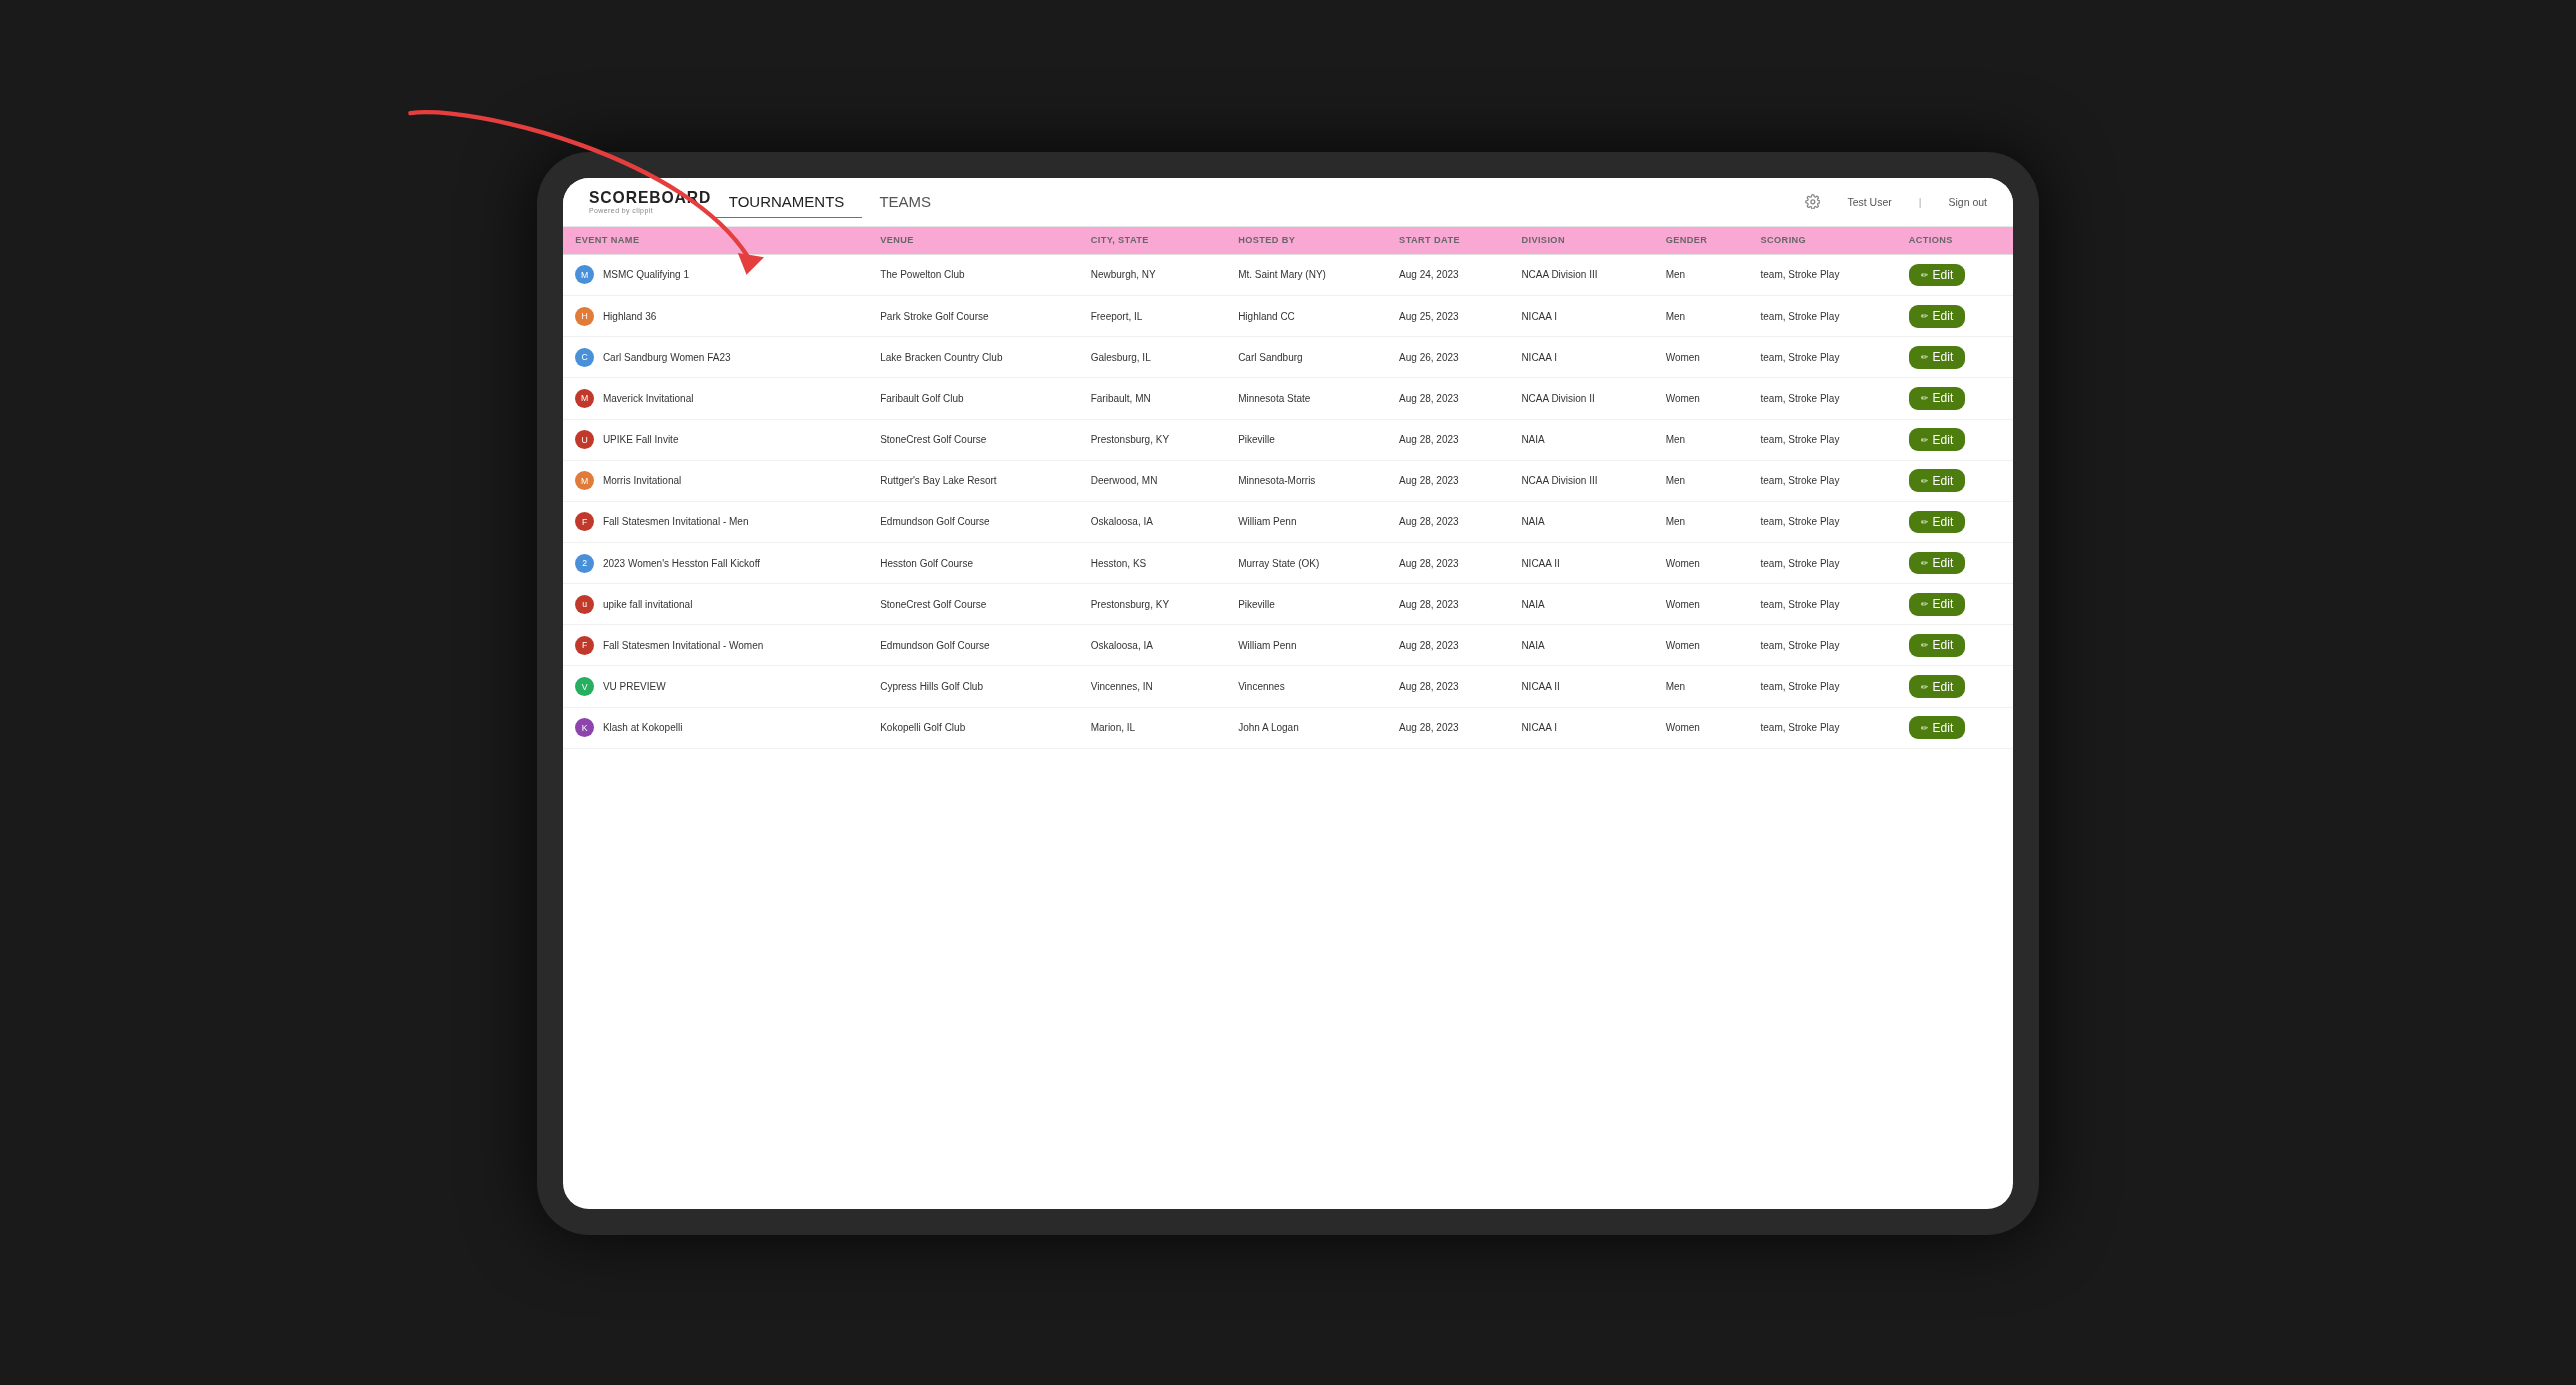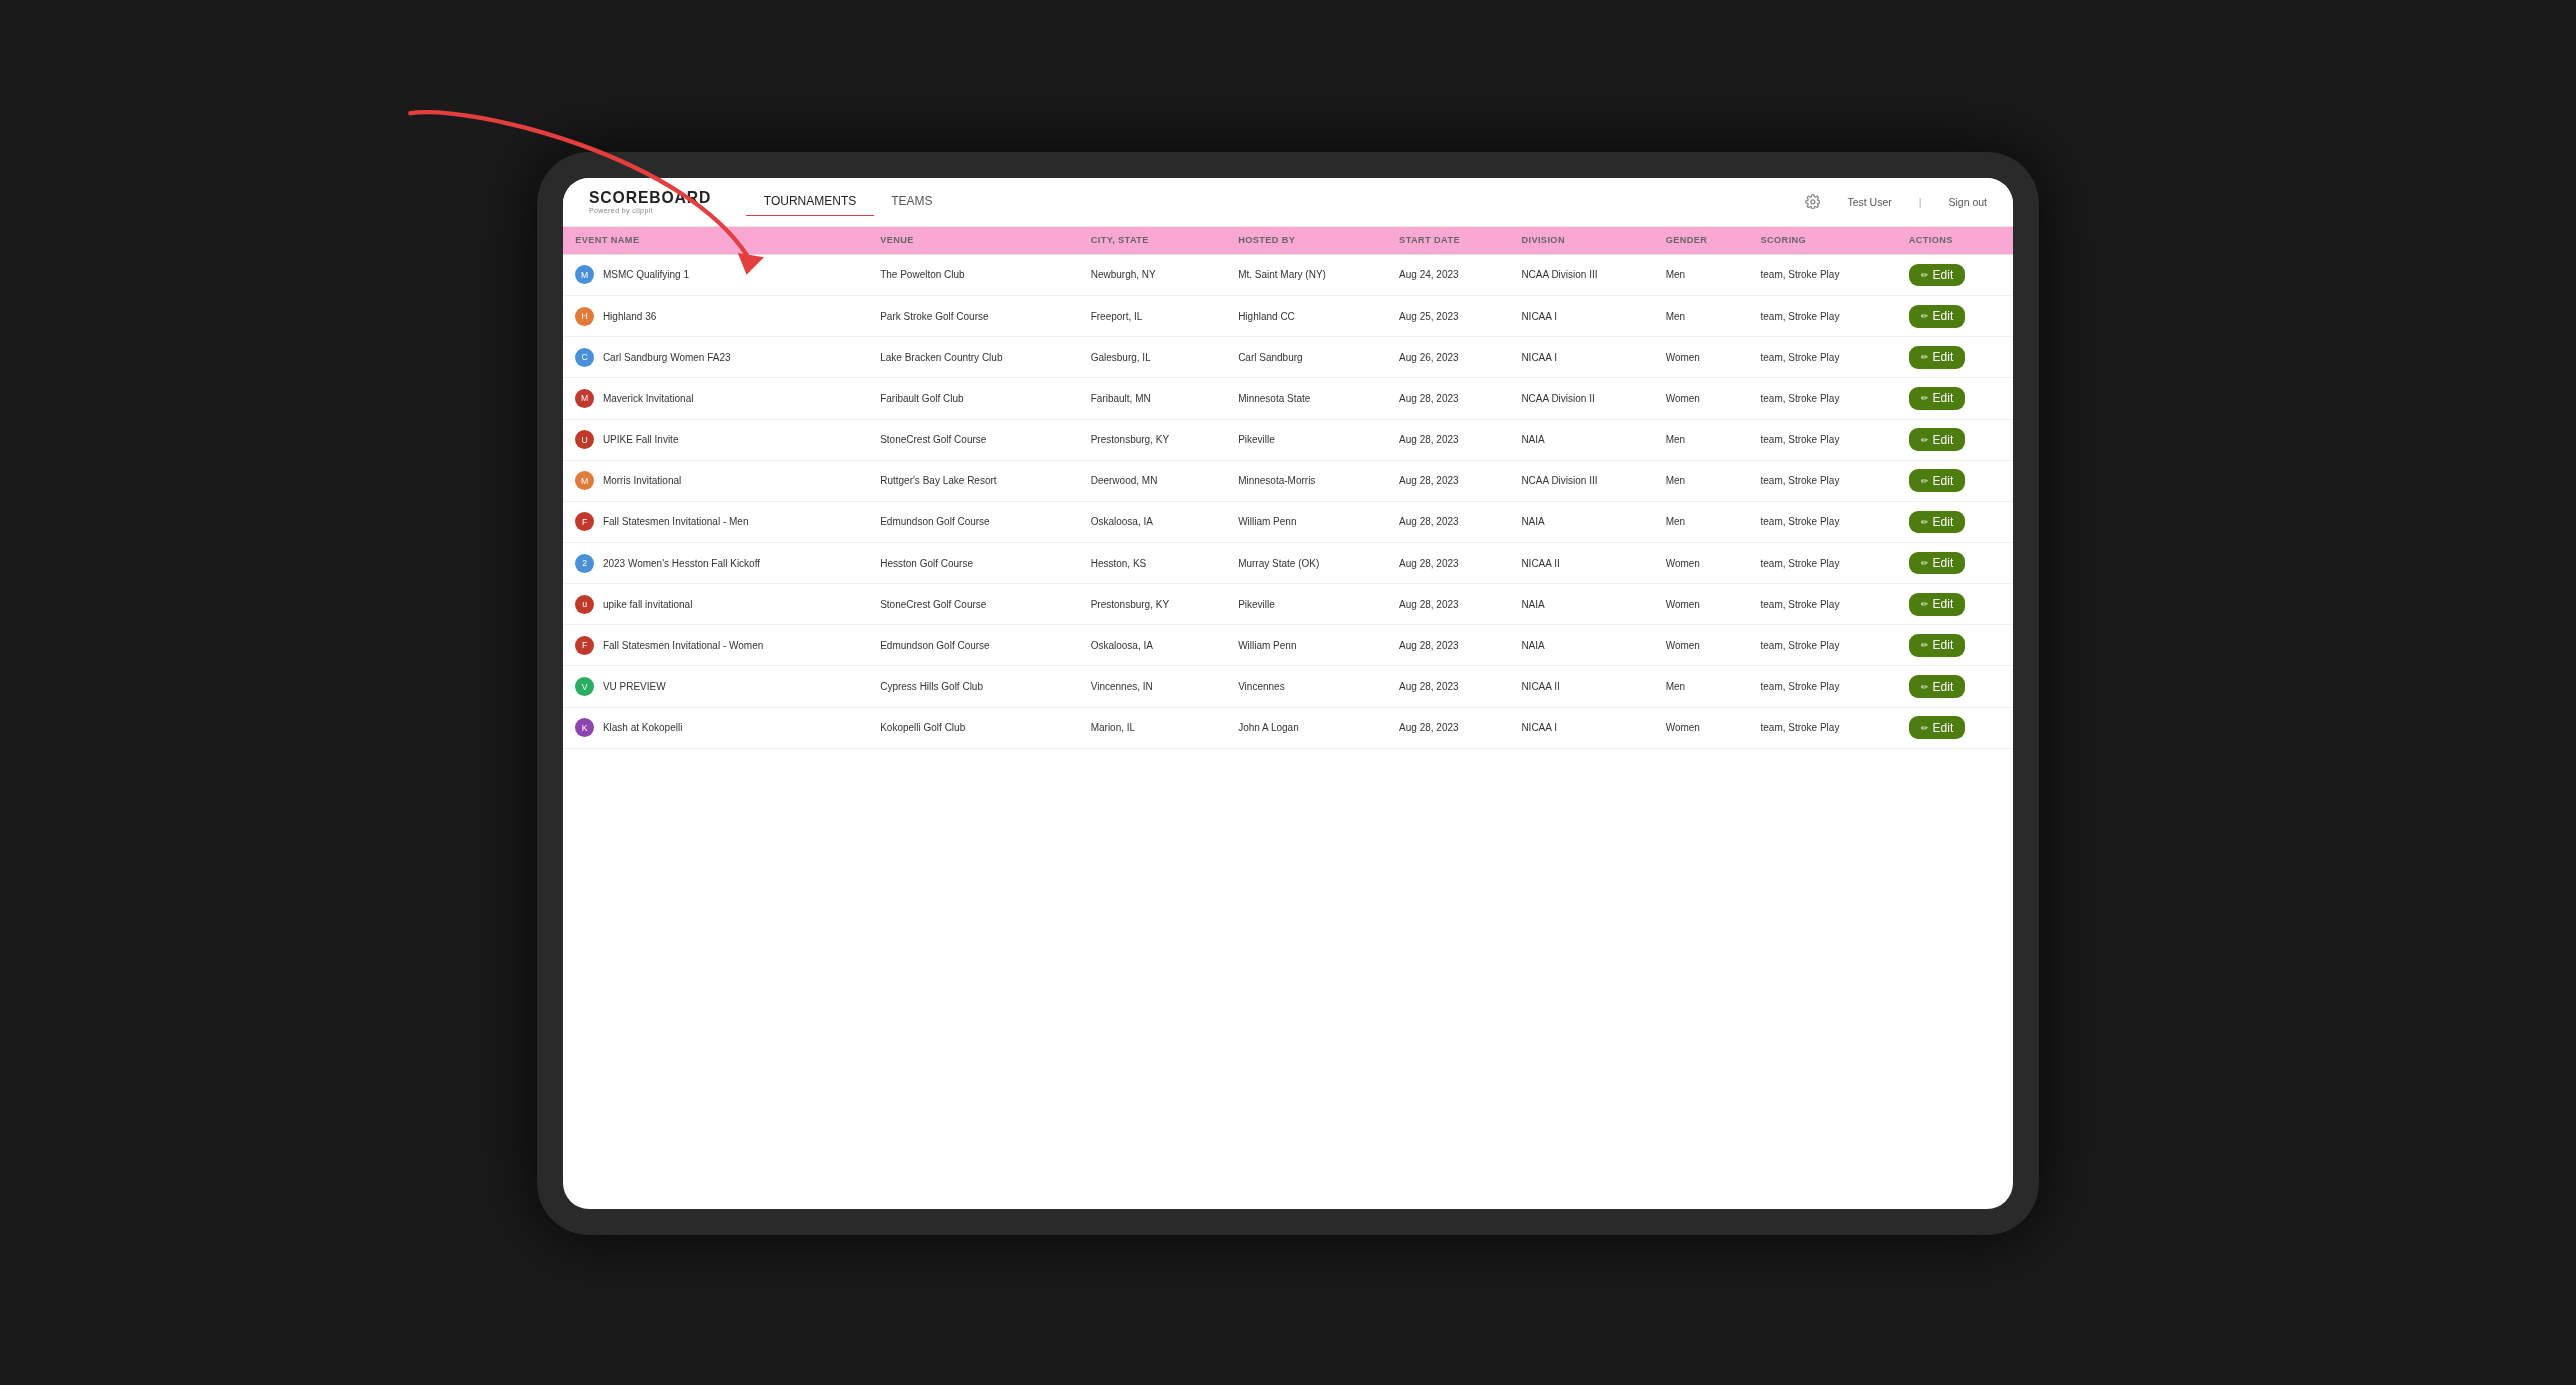--- a/index.html
+++ b/index.html
@@ -58,21 +58,20 @@
       align-items: center;
       padding: 14px 26px;
       border-bottom: 1.7px solid #e8e8e8;
       background: #fff;
       height: 49px;
     }
 
     .logo {
       display: flex;
       flex-direction: column;
-      margin-right: 35px;
     }
     .logo-main {
       font-size: 15.7px;
       font-weight: 900;
       letter-spacing: 0.9px;
       color: #222;
     }
     .logo-sub {
       font-size: 7px;
       color: #888;
@@ -80,21 +79,21 @@
     }
 
     .nav {
       display: flex;
       gap: 0;
       flex: 1;
     }
 
     .nav-item {
       padding: 7px 17.5px;
-      font-size: 12px;
+      font-size: 15px;
       font-weight: 500;
       color: #555;
       cursor: pointer;
       border-bottom: 1.7px solid transparent;
       text-decoration: none;
     }
 
     .nav-item.active {
       color: #222;
       border-bottom: 1.7px solid #e53e3e;

